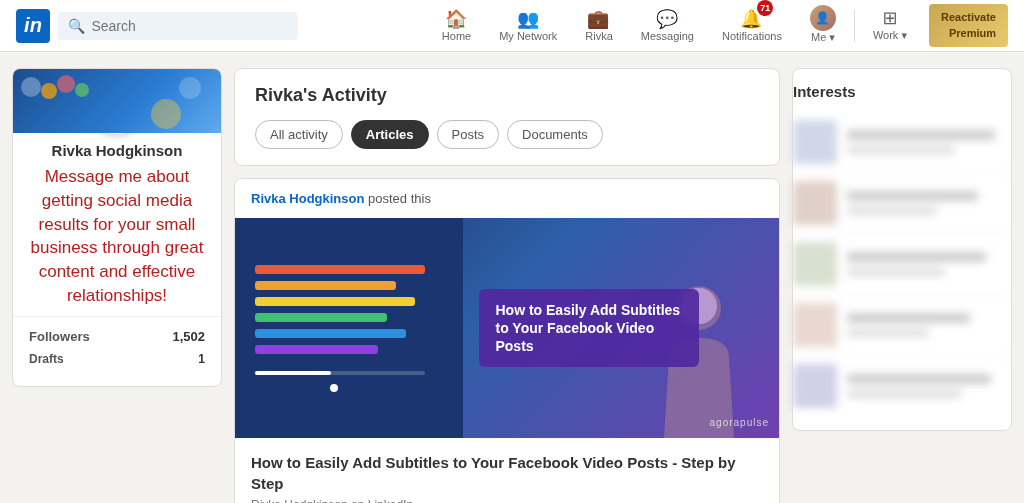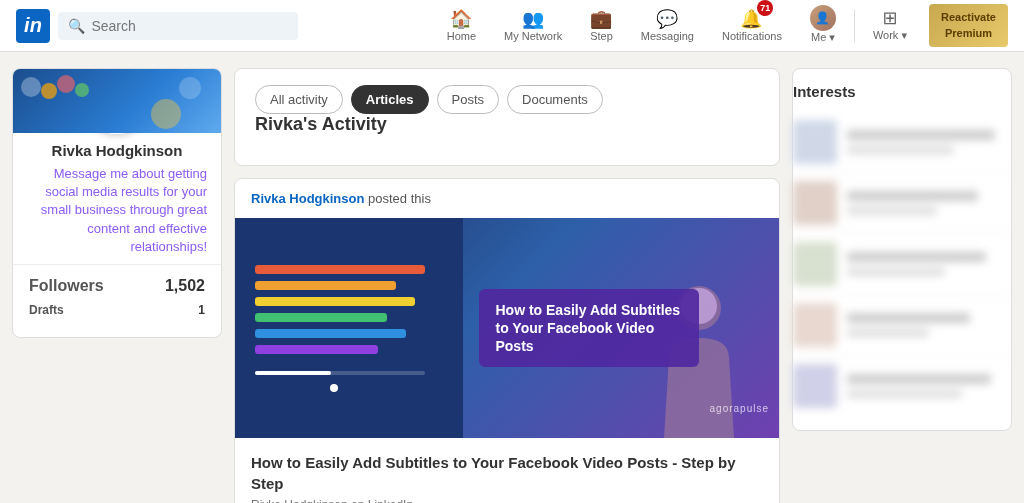--- a/index.html
+++ b/index.html
@@ -35,42 +35,42 @@
       <div style="display:flex; flex-direction:column; align-items:center; padding:0 14px; cursor:pointer; height:52px; justify-content:center; border-bottom:2px solid transparent;">
         <span style="font-size:18px; color:#666;">🏠</span>
         <span style="font-size:11px; color:#666;">Home</span>
       </div>
       <div style="display:flex; flex-direction:column; align-items:center; padding:0 14px; cursor:pointer; height:52px; justify-content:center; border-bottom:2px solid transparent;">
         <span style="font-size:18px; color:#666;">👥</span>
         <span style="font-size:11px; color:#666;">My Network</span>
       </div>
       <div style="display:flex; flex-direction:column; align-items:center; padding:0 14px; cursor:pointer; height:52px; justify-content:center; border-bottom:2px solid transparent;">
         <span style="font-size:18px; color:#666;">💼</span>
-        <span style="font-size:11px; color:#666;">Step</span>
+        <span style="font-size:11px; color:#666;">Rivka</span>
       </div>
       <div style="display:flex; flex-direction:column; align-items:center; padding:0 14px; cursor:pointer; height:52px; justify-content:center; border-bottom:2px solid transparent;">
         <span style="font-size:18px; color:#666;">💬</span>
         <span style="font-size:11px; color:#666;">Messaging</span>
       </div>
       <div style="display:flex; flex-direction:column; align-items:center; padding:0 14px; cursor:pointer; height:52px; justify-content:center; border-bottom:2px solid transparent; position:relative;">
         <span style="font-size:18px; color:#666; position:relative;">🔔
           <span style="position:absolute; top:-8px; right:-10px; background:#cc1016; color:#fff; border-radius:50%; font-size:9px; min-width:16px; height:16px; display:flex; align-items:center; justify-content:center; font-weight:bold; padding:0 3px;">71</span>
         </span>
         <span style="font-size:11px; color:#666;">Notifications</span>
       </div>
       <div style="display:flex; flex-direction:column; align-items:center; padding:0 14px; cursor:pointer; height:52px; justify-content:center; border-bottom:2px solid transparent;">
         <div style="width:26px; height:26px; border-radius:50%; background:linear-gradient(135deg, #c9a07a, #a07060); display:flex; align-items:center; justify-content:center; font-size:12px;">👤</div>
         <span style="font-size:11px; color:#666;">Me ▾</span>
       </div>
       <div style="width:1px; height:32px; background:#ddd; margin:0 4px;"></div>
       <div style="display:flex; flex-direction:column; align-items:center; padding:0 14px; cursor:pointer; height:52px; justify-content:center; border-bottom:2px solid transparent;">
         <span style="font-size:18px; color:#666;">⊞</span>
         <span style="font-size:11px; color:#666;">Work ▾</span>
       </div>
-      <div style="background:linear-gradient(135deg,#c8a951,#e8c96a); color:#5a3d00; font-size:11px; font-weight:700; padding:6px 12px; border-radius:4px; cursor:pointer; line-height:1.4; text-align:center; margin-left:8px;">
+      <div style="background:linear-gradient(135deg,#c8a951,#e8c96a); color:#5a3d00; font-size:11px; font-weight:700; padding:6px 12px; border-radius:4px; cursor:pointer; line-height:1.4; text-align:right; margin-left:8px;">
         <span>Reactivate</span><br>
         <span>Premium</span>
       </div>
     </div>
   </div>
 </nav>
 
 <div class="main">
 
   <div class="sidebar-left">
@@ -97,45 +97,45 @@
 
             <rect x="24" y="25" width="9" height="7" rx="3" fill="none" stroke="#333" stroke-width="1.5"></rect>
             <rect x="39" y="25" width="9" height="7" rx="3" fill="none" stroke="#333" stroke-width="1.5"></rect>
             <line x1="33" y1="28" x2="39" y2="28" stroke="#333" stroke-width="1.5"></line>
 
             <ellipse cx="36" cy="18" rx="14" ry="9" fill="#5a3020"></ellipse>
           </svg>
         </div>
       </div>
       <div style="font-weight:700; font-size:15px; color:#333; padding:0 12px 4px; cursor:pointer;">Rivka Hodgkinson</div>
-      <div style="font-size:13px; color:#8b5cf6; padding:2px 14px 8px; line-height:1.4;text-align:right;">Message me about getting social media results for your small business through great content and effective relationships!</div>
+      <div style="font-size:17px; color:#b91c1c; padding:2px 14px 8px; line-height:1.4;">Message me about getting social media results for your small business through great content and effective relationships!</div>
       <div style="border-top:1px solid #eee; padding:8px 16px 0;">
-        <div style="display:flex; justify-content:space-between; padding:4px 0; font-size:16px;">
+        <div style="display:flex; justify-content:space-between; padding:4px 0; font-size:13px;">
           <span style="color:#555; font-weight:600;">Followers</span>
           <span style="color:#333; font-weight:600;">1,502</span>
         </div>
         <div style="display:flex; justify-content:space-between; padding:4px 0; font-size:12px;align-items:flex-end;">
           <span style="color:#555; font-weight:600;">Drafts</span>
           <span style="color:#333; font-weight:600;">1</span>
         </div>
       </div>
     </div>
 
   </div>
 
   <div class="center">
 
     <div style="background:#fff; border:1px solid #ddd; border-radius:8px; padding:16px 20px; margin-bottom:12px;">
+      <div style="font-size:18px; font-weight:700; color:#333; margin-bottom:14px;">Rivka's Activity</div>
       <div style="display:flex; gap:8px; flex-wrap:wrap;">
         <button style="padding:6px 14px; border-radius:20px; font-size:13px; cursor:pointer; border:1px solid #bbb; background:#fff; color:#555; font-weight:500;">All activity</button>
         <button style="padding:6px 14px; border-radius:20px; font-size:13px; cursor:pointer; border:1px solid #333; background:#333; color:#fff; font-weight:600;">Articles</button>
         <button style="padding:6px 14px; border-radius:20px; font-size:13px; cursor:pointer; border:1px solid #bbb; background:#fff; color:#555; font-weight:500;">Posts</button>
         <button style="padding:6px 14px; border-radius:20px; font-size:13px; cursor:pointer; border:1px solid #bbb; background:#fff; color:#555; font-weight:500;">Documents</button>
       </div>
-      <div style="font-size:18px; font-weight:700; color:#333; margin-bottom:14px;">Rivka's Activity</div>
     </div>
 
     <div style="background:#fff; border:1px solid #ddd; border-radius:8px; overflow:hidden;">
       <div style="padding:12px 16px; font-size:13px; color:#555;">
         <span style="color:#0a66c2; font-weight:600; cursor:pointer;">Rivka Hodgkinson</span><span> posted this</span>
       </div>
 
       <div style="width:100%; height:220px; background:linear-gradient(135deg,#1a3060 0%,#2d5fa8 45%,#7040b0 100%); position:relative; overflow:hidden; cursor:pointer;">
 
         <div style="position:absolute; left:0; top:0; width:42%; height:100%; background:#1a3570; display:flex; flex-direction:column; justify-content:center; padding:16px 20px; gap:7px;">
@@ -160,21 +160,21 @@
 
           <div style="position:absolute; right:30px; bottom:0; width:100px; height:160px; opacity:0.9;">
             <svg width="100" height="160" viewBox="0 0 100 160" xmlns="http://www.w3.org/2000/svg">
               <circle cx="50" cy="30" r="22" fill="#8B6B9E"></circle>
               <path d="M20 80 Q20 60 50 60 Q80 60 80 80 L85 160 L15 160 Z" fill="#8B6B9E"></path>
               <circle cx="50" cy="28" r="18" fill="#c4a0d4"></circle>
             </svg>
           </div>
         </div>
 
-        <div style="position:absolute; bottom:24px; right:10px; color:rgba(255,255,255,0.7); font-size:10px; letter-spacing:1px;">agorapulse</div>
+        <div style="position:absolute; bottom:10px; right:10px; color:rgba(255,255,255,0.7); font-size:10px; letter-spacing:1px;">agorapulse</div>
       </div>
       <div style="padding:14px 16px;">
         <div style="font-size:15px; font-weight:700; color:#333; line-height:1.4; cursor:pointer;">How to Easily Add Subtitles to Your Facebook Video Posts - Step by Step</div>
         <div style="font-size:12px; color:#777; margin-top:4px;">Rivka Hodgkinson on LinkedIn</div>
       </div>
     </div>
   </div>
 
   <div class="sidebar-right">
     <div style="background:#fff; border:1px solid #ddd; border-radius:8px; padding:14px 0;">

